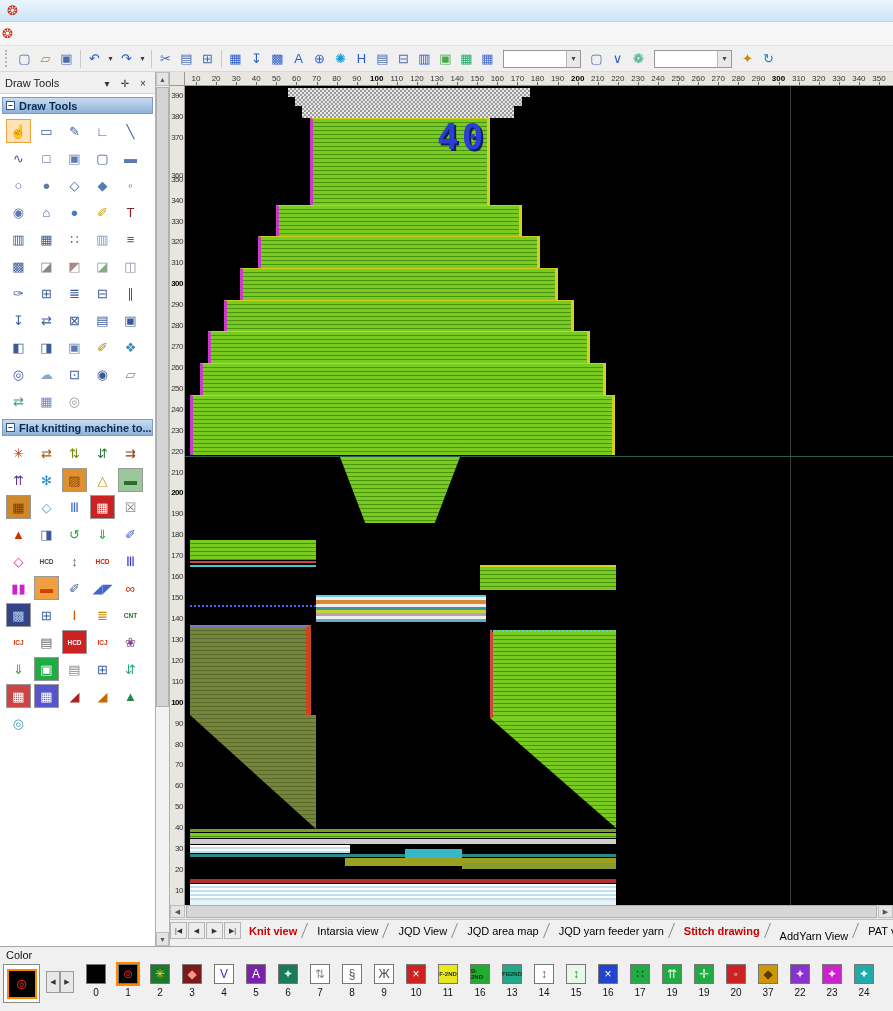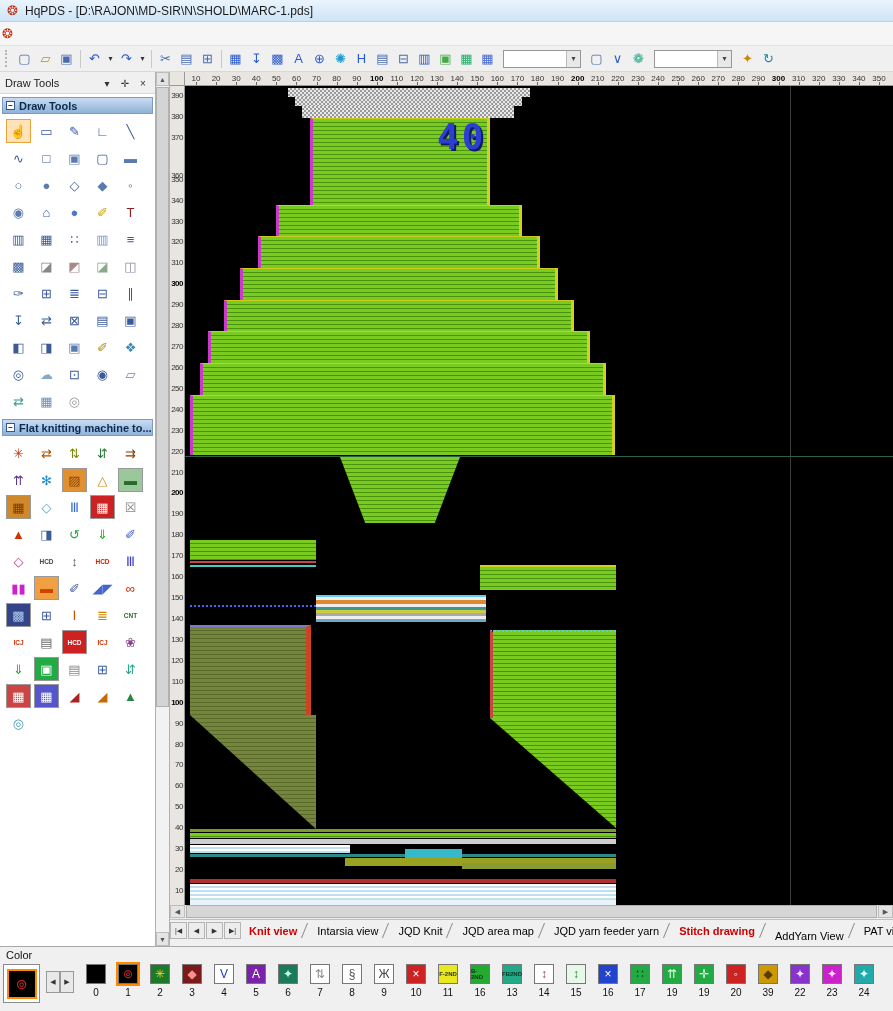--- a/index.html
+++ b/index.html
@@ -105,21 +105,20 @@
   .swatch.swsel { outline:2px solid #ff8800; }
   .swglyph { font-size:12px; line-height:1; }
   .swtxt { font-size:6px; font-weight:bold; line-height:1; }
   .swnum { font-size:10px; margin-top:3px; color:#111; }
 </style>
 </head>
 <body>
 
 <div id="titlebar">
   <span class="appicon">❂</span>
-  <span>HqPDS - [D:\RAJON\MD-SIR\N\SHOLD\MARC-1.pds]</span>
 </div>
 
 <div id="menubar">
   <span class="appicon">❂</span>
 </div>
 
 <div id="toolbar">
   <span class="grip"></span>
   <span id="toolbar-items" style="display:flex;align-items:center">
       <div class="tbicon" style="color: rgb(74, 106, 176);">▢</div>
@@ -676,21 +675,21 @@
 
 <div id="tabbar">
     <div class="navbtn">|◀</div>
     <div class="navbtn">◀</div>
     <div class="navbtn">▶</div>
     <div class="navbtn">▶|</div>
     <div class="tab" style="color: rgb(204, 0, 0); font-weight: bold;">Knit view</div>
     <div class="tabsep"></div>
     <div class="tab" style="color: rgb(0, 0, 0);">Intarsia view</div>
     <div class="tabsep"></div>
-    <div class="tab" style="color: rgb(0, 0, 0);">JQD Knit</div>
+    <div class="tab" style="color: rgb(0, 0, 0);">JQD View</div>
     <div class="tabsep"></div>
     <div class="tab" style="color: rgb(0, 0, 0);">JQD area map</div>
     <div class="tabsep"></div>
     <div class="tab" style="color: rgb(0, 0, 0);">JQD yarn feeder yarn</div>
     <div class="tabsep"></div>
     <div class="tab" style="color: rgb(204, 0, 0); font-weight: bold;">Stitch drawing</div>
     <div class="tabsep"></div>
     <div class="tab" style="color: rgb(0, 0, 0); margin-top: 11px;">AddYarn View</div>
     <div class="tabsep"></div>
     <div class="tab" style="color: rgb(0, 0, 0);">PAT view</div>
@@ -829,21 +828,21 @@
       <div class="swcell">
         <div class="swatch" style="background: rgb(204, 34, 34);">
           <span class="swglyph" style="color: rgb(255, 255, 255);">◦</span>
         </div>
         <div class="swnum">20</div>
       </div>
       <div class="swcell">
         <div class="swatch" style="background: rgb(204, 153, 0);">
           <span class="swglyph" style="color: rgb(90, 58, 0);">◆</span>
         </div>
-        <div class="swnum">39</div>
+        <div class="swnum">37</div>
       </div>
       <div class="swcell">
         <div class="swatch" style="background: rgb(136, 51, 204);">
           <span class="swglyph" style="color: rgb(238, 221, 255);">✦</span>
         </div>
         <div class="swnum">22</div>
       </div>
       <div class="swcell">
         <div class="swatch" style="background: rgb(204, 34, 204);">
           <span class="swglyph" style="color: rgb(255, 221, 255);">✦</span>

